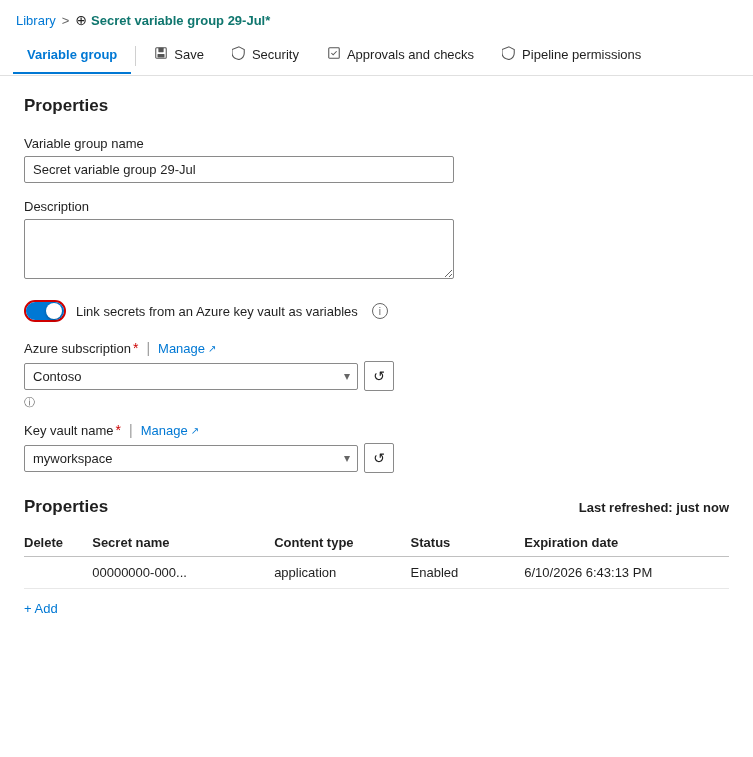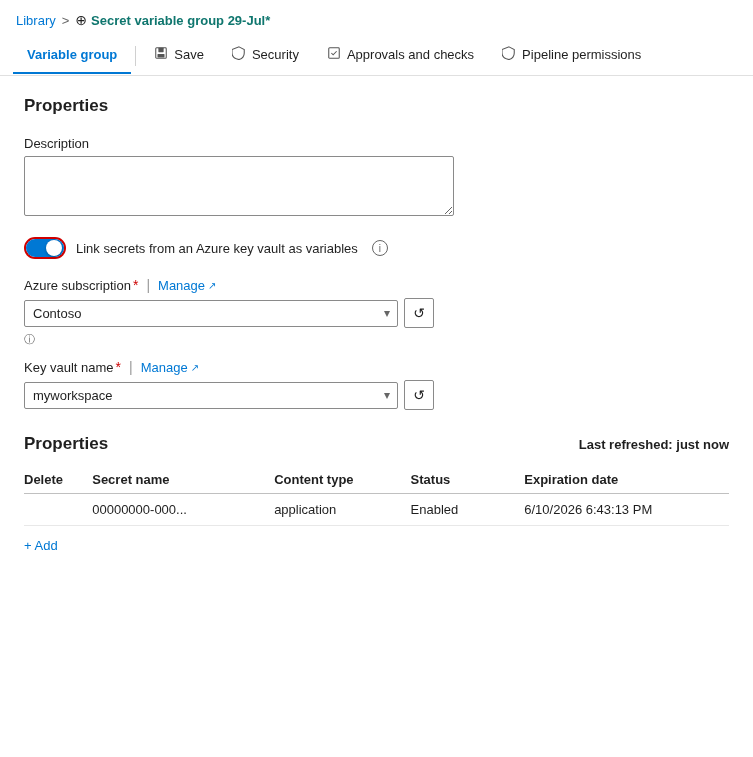--- a/index.html
+++ b/index.html
@@ -202,21 +202,21 @@
     .manage-link-icon {
       font-size: 10px;
     }
     .dropdown-row {
       display: flex;
       align-items: center;
       gap: 6px;
     }
     .dropdown-container {
       position: relative;
-      width: 374px;
+      width: 334px;
     }
     .dropdown-container select {
       width: 100%;
       border: 1px solid #8a8a8a;
       border-radius: 2px;
       padding: 5px 8px;
       font-size: 13px;
       color: #1f1f1f;
       background: #fff;
       appearance: none;
@@ -373,20 +373,24 @@
     </span>
     <span>Pipeline permissions</span>
   </div>
 </div>
 
 <div class="main-content">
 
   <div>
     <div class="section-title">Properties</div>
 
+    <div class="form-group">
+      <label class="form-label">Variable group name</label>
+      <input type="text" class="form-input" value="Secret variable group 29-Jul" style="">
+    </div>
 
     <div class="form-group">
       <label class="form-label">Description</label>
       <textarea class="form-textarea" style=""></textarea>
     </div>
 
     <div class="toggle-row">
       <div class="toggle-wrapper">
         <div class="toggle-track">
           <div class="toggle-thumb"></div>

